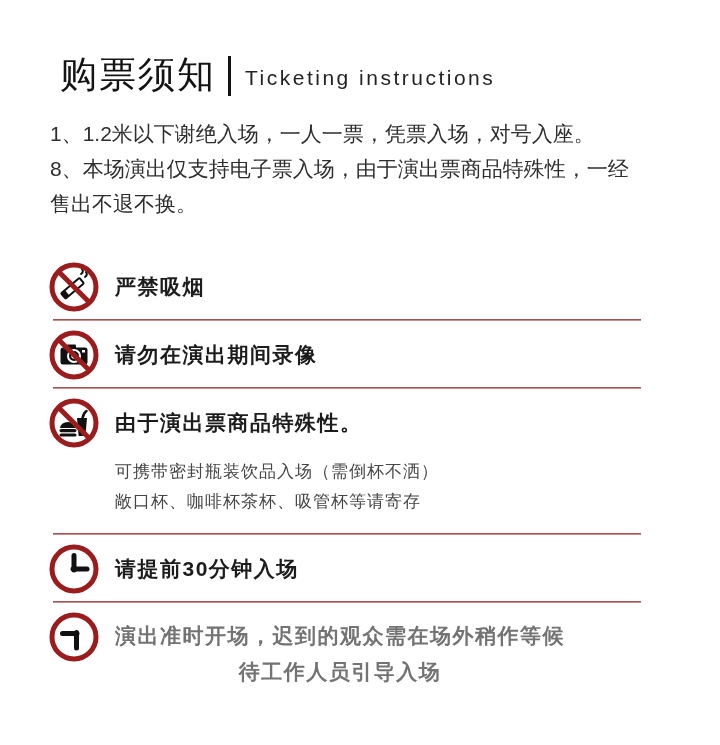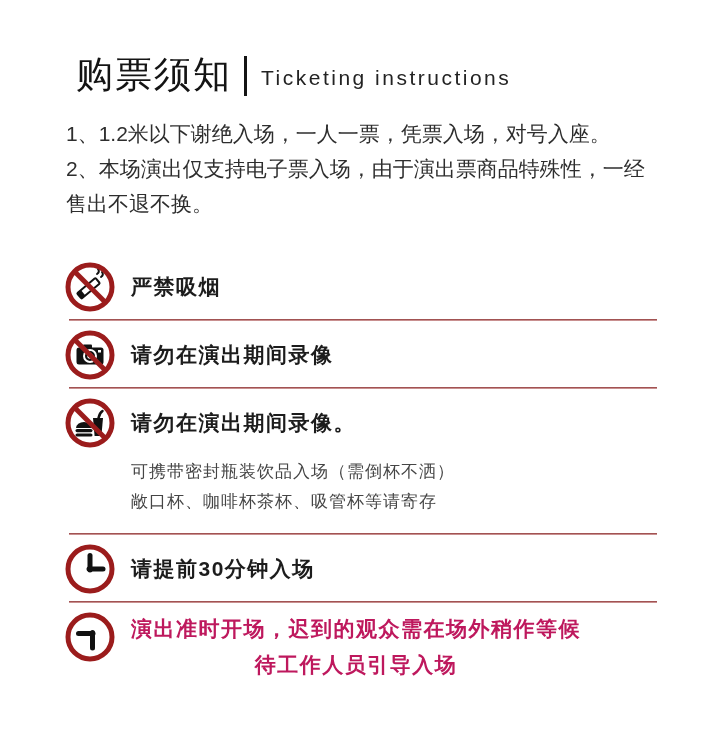--- a/index.html
+++ b/index.html
@@ -2,60 +2,60 @@
 <html><head>
 <meta charset="utf-8">
 <style>
   html, body { margin:0; padding:0; background:#ffffff; }
   body {
     width:720px; height:745px;
     font-family:"Liberation Sans","DejaVu Sans",sans-serif;
     color:#1f1f1f;
   }
   .page { position:relative; width:720px; height:745px; overflow:hidden; background:#ffffff; }
-  .content { padding:50px 56px 0 64px; }
+  .content { padding:50px 56px 0 48px; }
 
   
   .header { display:flex; align-items:center; margin-left:12px; }
   .title-zh { font-size:37px; letter-spacing:2px; color:#141414; font-weight:400; white-space:nowrap; }
   .title-sep { width:3px; height:40px; background:#141414; margin:2px 14px 0 12px; }
   .title-en { font-size:21px; letter-spacing:2.5px; color:#232323; font-weight:400; margin-top:6px; white-space:nowrap;text-align:center; }
 
   
   .intro { margin:16px 0 0 2px; width:586px; font-size:21px; line-height:35px; color:#2e2e2e; }
   .intro p { margin:0; }
 
   
   .rules { margin-top:32px; }
   .rule-row { display:flex; align-items:center; padding:8px 0 6px 0; }
   .rule-row.top-align { align-items:flex-start; }
   .icon { width:52px; height:52px; flex:none; display:block; }
   .rule-label { margin-left:15px; font-size:21px; font-weight:700; color:#1c1c1c; letter-spacing:1.5px;text-align:center; }
-  .rule-label.red { color:#be185d; line-height:36px; }
+  .rule-label.red { color:#737373; line-height:36px; margin-top:7px; }
   .rule-label.red span { display:block; }
   .rule-notes { margin:2px 0 16px 67px; font-size:17px; line-height:30px; color:#454545; letter-spacing:1px; }
   .rule-notes p { margin:0; }
   .divider { height:2px; width:588px; margin-left:5px;
              background:linear-gradient(to bottom,#8e3434,#dcaeae); }
 </style>
 </head>
 <body>
 
 <div class="page">
   <div class="content">
 
     <div class="header">
       <div class="title-zh">购票须知</div>
       <div class="title-sep"></div>
       <div class="title-en">Ticketing instructions</div>
     </div>
 
     <div class="intro">
       <p>1、1.2米以下谢绝入场，一人一票，凭票入场，对号入座。</p>
-      <p>2、本场演出仅支持电子票入场，由于演出票商品特殊性，一经售出不退不换。</p>
+      <p>8、本场演出仅支持电子票入场，由于演出票商品特殊性，一经售出不退不换。</p>
     </div>
 
     <div class="rules">
 
       <div class="rule-row">
         <svg class="icon" viewBox="0 0 52 52">
           <g transform="rotate(-40 26 26)">
             <rect x="12" y="22.5" width="24" height="7" rx="1" fill="#ffffff" stroke="#111111" stroke-width="2"></rect>
             <rect x="12" y="22.5" width="5" height="7" fill="#111111"></rect>
           </g>
@@ -85,21 +85,21 @@
       <div class="rule-row">
         <svg class="icon" viewBox="0 0 52 52">
           <path d="M12 31 a8 6 0 0 1 16 0 z" fill="#111111"></path>
           <rect x="11.5" y="32" width="17" height="3.2" rx="1.6" fill="#111111"></rect>
           <rect x="11.5" y="36.4" width="17" height="3.2" rx="1.6" fill="#111111"></rect>
           <path d="M29 21 h10 l-1.6 18 h-6.8 z" fill="#111111"></path>
           <path d="M34.5 21 q1 -5 4 -7" fill="none" stroke="#111111" stroke-width="2.5" stroke-linecap="round"></path>
           <line x1="11" y1="11" x2="41" y2="41" stroke="#9b1c1c" stroke-width="5"></line>
           <circle cx="26" cy="26" r="22" fill="none" stroke="#9b1c1c" stroke-width="5"></circle>
         </svg>
-        <div class="rule-label">请勿在演出期间录像。</div>
+        <div class="rule-label">由于演出票商品特殊性。</div>
       </div>
       <div class="rule-notes">
         <p>可携带密封瓶装饮品入场（需倒杯不洒）</p>
         <p>敞口杯、咖啡杯茶杯、吸管杯等请寄存</p>
       </div>
       <div class="divider"></div>
 
       <div class="rule-row">
         <svg class="icon" viewBox="0 0 52 52">
           <circle cx="26" cy="26" r="22" fill="none" stroke="#9b1c1c" stroke-width="5"></circle>

